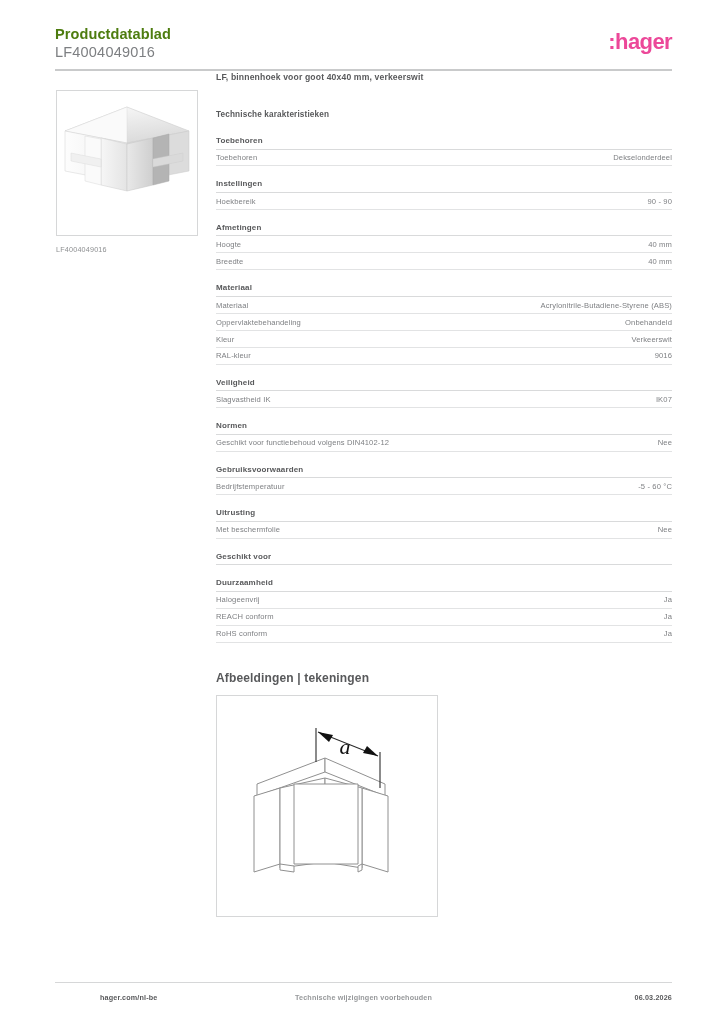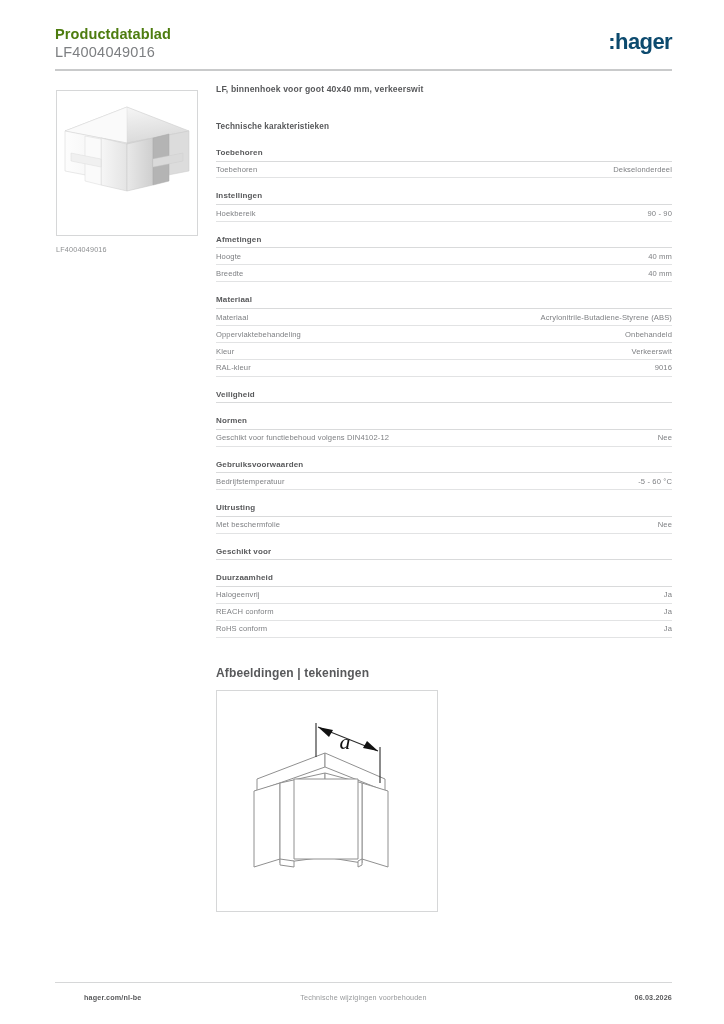--- a/index.html
+++ b/index.html
@@ -77,21 +77,21 @@
     margin-top: 9px;
     font-size: 7.2px;
     color: #8d8f91;
     letter-spacing: 0.2px;
   }
 
   
   #spec-col {
     position: absolute;
     left: 216px;
-    top: 84px;
+    top: 72px;
     width: 456px;
   }
   #product-name {
     font-size: 8.6px;
     font-weight: bold;
     color: #58595b;
     letter-spacing: 0.15px;
     margin-bottom: 28px;
   }
   #tech-heading {
@@ -154,39 +154,39 @@
   #footer {
     position: absolute;
     left: 55px;
     top: 993px;
     width: 617px;
     height: 14px;
     font-size: 7.2px;
     letter-spacing: 0.15px;
   }
   #footer-left {
-    position: absolute; left: 0; top: 0;
+    position: absolute; left: 16px; top: 0;
     font-weight: bold; color: #58595b; padding-left: 29px;
   }
   #footer-center {
     position: absolute; left: 0; top: 0; width: 617px;
-    text-align: center; color: #97999b;
+    text-align: center; color: #97999b; font-weight: bold;
   }
   #footer-right {
     position: absolute; right: 0; top: 0;
     font-weight: bold; color: #58595b;
   }
 </style>
 </head>
 <body>
 
 <div id="header">
   <div id="doc-title">Productdatablad</div>
   <div id="doc-subtitle">LF4004049016</div>
-  <div id="logo" style="color: #0c4a6e;">:hager</div>
+  <div id="logo" style="color: #ec4899;">:hager</div>
 </div>
 <div id="header-rule"></div>
 
 <div id="photo-col">
   <div id="photo-frame">
     <svg width="140" height="144" viewBox="0 0 140 144">
       <defs>
         <linearGradient id="gTop" x1="0" y1="0" x2="0.4" y2="1">
           <stop offset="0" stop-color="#fbfbfb"></stop>
           <stop offset="1" stop-color="#dcdcdc"></stop>
@@ -279,20 +279,24 @@
           <span class="spec-label">Kleur</span>
           <span class="spec-value">Verkeerswit</span>
         </div>
         <div class="spec-row">
           <span class="spec-label">RAL-kleur</span>
           <span class="spec-value">9016</span>
         </div>
       </div>
       <div class="spec-group">
         <div class="group-title">Veiligheid</div>
+        <div class="spec-row">
+          <span class="spec-label">Slagvastheid IK</span>
+          <span class="spec-value">IK07</span>
+        </div>
       </div>
       <div class="spec-group">
         <div class="group-title">Normen</div>
         <div class="spec-row">
           <span class="spec-label">Geschikt voor functiebehoud volgens DIN4102-12</span>
           <span class="spec-value">Nee</span>
         </div>
       </div>
       <div class="spec-group">
         <div class="group-title">Gebruiksvoorwaarden</div>

